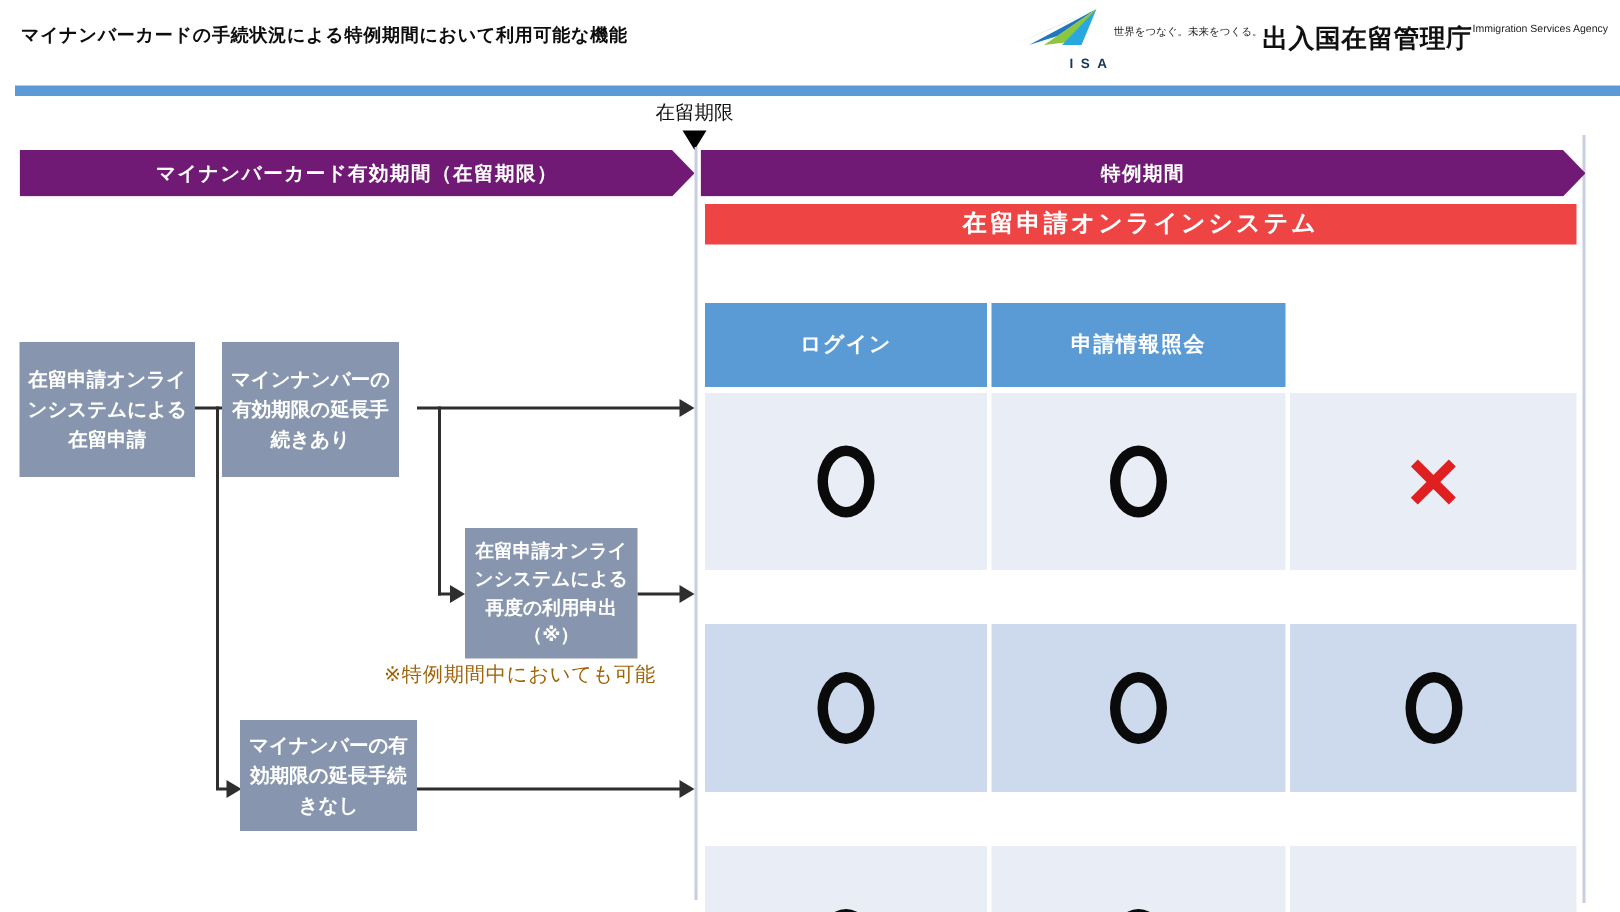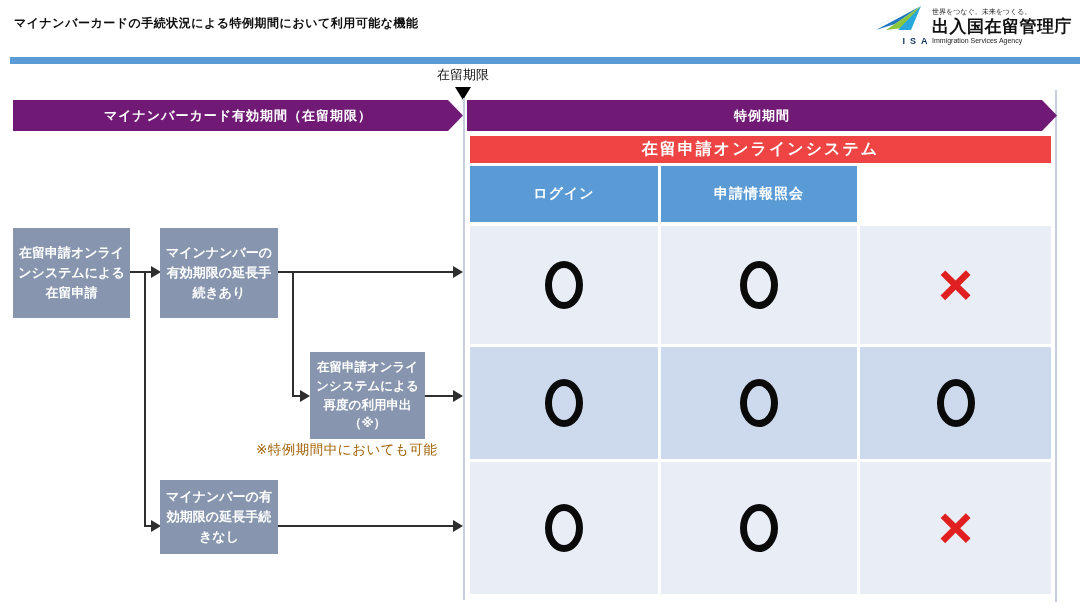--- a/index.html
+++ b/index.html
@@ -10,21 +10,21 @@
   }
   .abs { position:absolute; }
 
   
   .page-title { left:14px; top:15px; font-size:12px; font-weight:bold; color:#0d0d0d; letter-spacing:.5px; }
   .title-underline { left:10px; top:57px; width:1070px; height:7px; background:#5B9BD5; }
 
   .logo { top:5px; right:8px; display:flex; gap:7px; align-items:center; }
   .logo-icon-block { display:flex; flex-direction:column; align-items:center; width:60px; }
   .logo-abbr { font-size:9px; font-weight:bold; letter-spacing:5px; color:#14365f; margin-top:1px; padding-left:5px;margin-left:40px; }
-  .logo-text-block { display:flex; flex-direction:column; }
+  .logo-text-block { display:flex; }
   .logo-tagline { font-size:7px; color:#222; }
   .logo-org-ja { font-size:17px; font-weight:bold; color:#101010; line-height:1.15; letter-spacing:.5px; }
   .logo-org-en { font-size:7px; color:#222; }
 
   
   .deadline-label { left:428px; top:66px; width:70px; text-align:center; font-size:13px; color:#111; }
   .deadline-arrow { left:455px; top:87px; width:0; height:0;
     border-left:8px solid transparent; border-right:8px solid transparent; border-top:13px solid #000; }
 
   .vline { width:2px; background:#c9cede; z-index:0; }
@@ -34,42 +34,42 @@
   .banner { height:31px; background:#701a75; color:#fff; font-weight:bold; font-size:13px;
     display:flex; align-items:center; justify-content:center; z-index:1; letter-spacing:1px;
     clip-path:polygon(0 0, calc(100% - 15px) 0, 100% 50%, calc(100% - 15px) 100%, 0 100%); }
   .banner-left  { left:13px;  top:100px; width:450px; }
   .banner-right { left:467px; top:100px; width:590px; }
 
   
   .system-header { left:470px; top:136px; width:581px; height:27px; background:#ef4444;
     color:#fff; font-weight:bold; font-size:16px; display:flex; align-items:center; justify-content:center; letter-spacing:2px; }
 
-  .grid3 { display:grid; grid-template-columns:188px 196px 1fr; column-gap:3px; }
+  .grid3 { display:grid; grid-template-columns:188px 196px 1fr; column-gap:3px;margin-top:36px; }
   .col-headers { left:470px; top:166px; width:581px; height:56px; }
   .col-header { background:#5B9BD5; color:#fff; font-weight:bold; font-size:14px;
     display:flex; align-items:center; justify-content:center; text-align:center;
     white-space:pre-line; line-height:1.4; letter-spacing:1px; }
 
   .matrix-rows { left:470px; top:226px; width:581px; }
   .matrix-row { column-gap:3px; }
   .matrix-row:nth-child(1) { height:118px; margin-bottom:3px; }
   .matrix-row:nth-child(2) { height:112px; margin-bottom:3px; }
   .matrix-row:nth-child(3) { height:132px; }
   .row-light .matrix-cell { background:#E9EDF6; }
   .row-dark  .matrix-cell { background:#CDD9EC; }
   .matrix-cell { display:flex; align-items:center; justify-content:center; }
   .mark-circle { width:38px; height:48px; border:7px solid #0a0a0a; border-radius:50%; }
   .mark-cross { font-size:60px; font-weight:bold; color:#E02020; line-height:1; }
 
   
   .flow-box { background:#8796AE; color:#fff; font-weight:bold; font-size:13px; line-height:1.55;
     display:flex; align-items:center; justify-content:center; text-align:center; padding:4px; z-index:2; }
   .box-a { left:13px;  top:228px; width:117px; height:90px; }
-  .box-b { left:160px; top:228px; width:118px; height:90px; }
+  .box-b { left:148px; top:228px; width:118px; height:90px; }
   .box-c { left:310px; top:352px; width:115px; height:87px; font-size:12.5px; line-height:1.5; }
   .box-d { left:160px; top:480px; width:118px; height:74px; }
   .flow-note { left:256px; top:441px; font-size:13.5px; color:#a16207; letter-spacing:.5px; }
 
   .cline { background:#2e2e2e; z-index:1; }
   .arrowhead { width:0; height:0; border-top:6px solid transparent; border-bottom:6px solid transparent;
     border-left:10px solid #2e2e2e; z-index:1; }
 </style>
 </head>
 <body>

